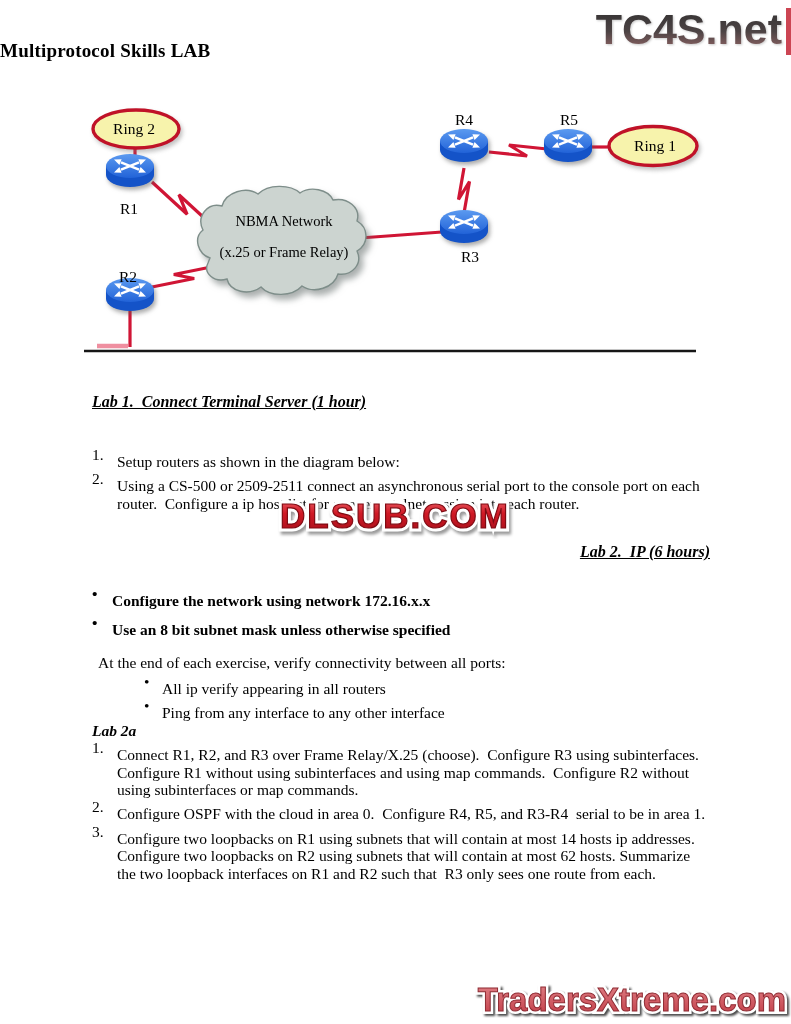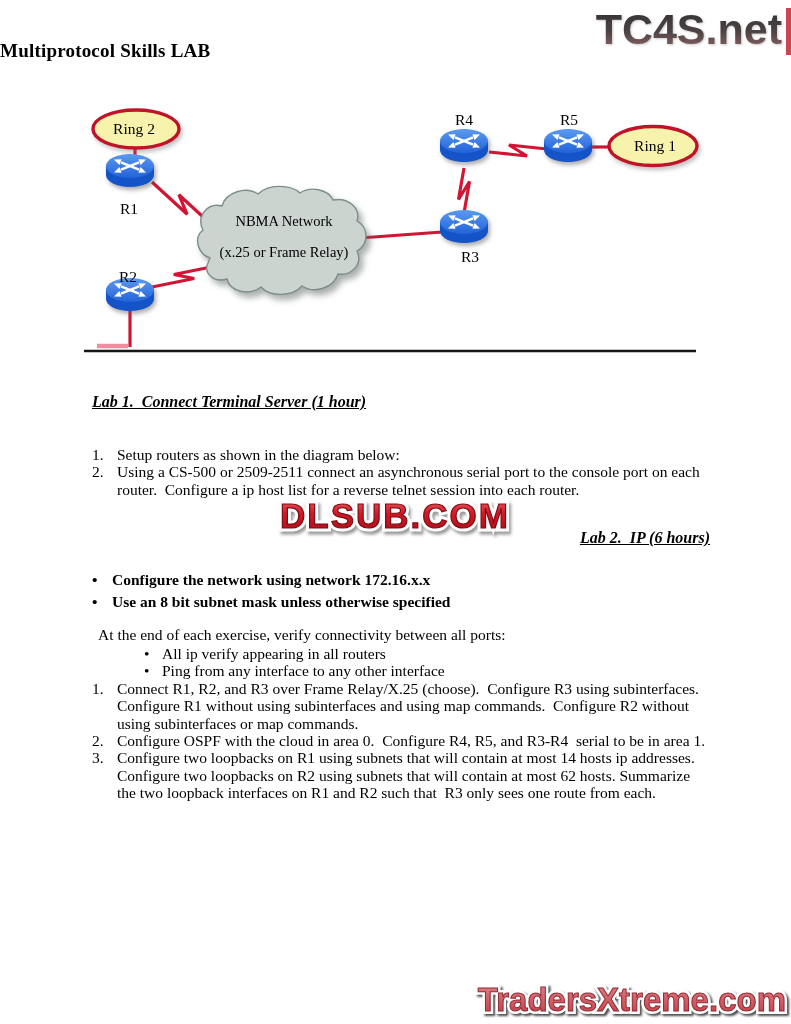--- a/index.html
+++ b/index.html
@@ -14,21 +14,21 @@
   #diagram{position:absolute;left:0;top:0;width:791px;height:380px;}
 
   #bodytext{position:absolute;left:92px;top:392px;width:618px;
             font-size:15.5px;line-height:17.4px;}
   .pre{white-space:pre-wrap;}
   .labhead{font-size:16px;font-weight:bold;font-style:italic;text-decoration:underline;
            line-height:20px;margin:0 0 34px 0;}
   .labhead2{margin:30px 0 23px 0;text-align:right;}
   .li{display:flex;margin:0;}
   .num{width:25px;flex:none;}
-  .txt{flex:1;}
+  .txt{flex:1;margin-top:7px;}
   .blt{display:flex;margin:0 0 4.5px 0;font-weight:bold;}
   .blt .mark{width:20px;flex:none;}
   .para{margin:15px 0 2px 6px;}
   .subli{display:flex;margin:0 0 0 52px;}
   .subli .mark{width:18px;flex:none;}
   .lab2a{font-weight:bold;font-style:italic;margin:0;}
 
   .wm{position:absolute;}
   #wm-tc4s{left:540px;top:0;}
   #wm-dlsub{left:253px;top:489px;}
@@ -141,20 +141,21 @@
 
     <div class="subli">
       <span class="mark">•</span>
       <span class="txt pre">All ip verify appearing in all routers</span>
     </div>
     <div class="subli">
       <span class="mark">•</span>
       <span class="txt pre">Ping from any interface to any other interface</span>
     </div>
 
+    <div class="lab2a">Lab 2a</div>
 
     <div class="li">
       <span class="num">1.</span>
       <span class="txt pre">Connect R1, R2, and R3 over Frame Relay/X.25 (choose).  Configure R3 using subinterfaces.  Configure R1 without using subinterfaces and using map commands.  Configure R2 without using subinterfaces or map commands.</span>
     </div>
     <div class="li">
       <span class="num">2.</span>
       <span class="txt pre">Configure OSPF with the cloud in area 0.  Configure R4, R5, and R3-R4  serial to be in area 1.</span>
     </div>
     <div class="li">

